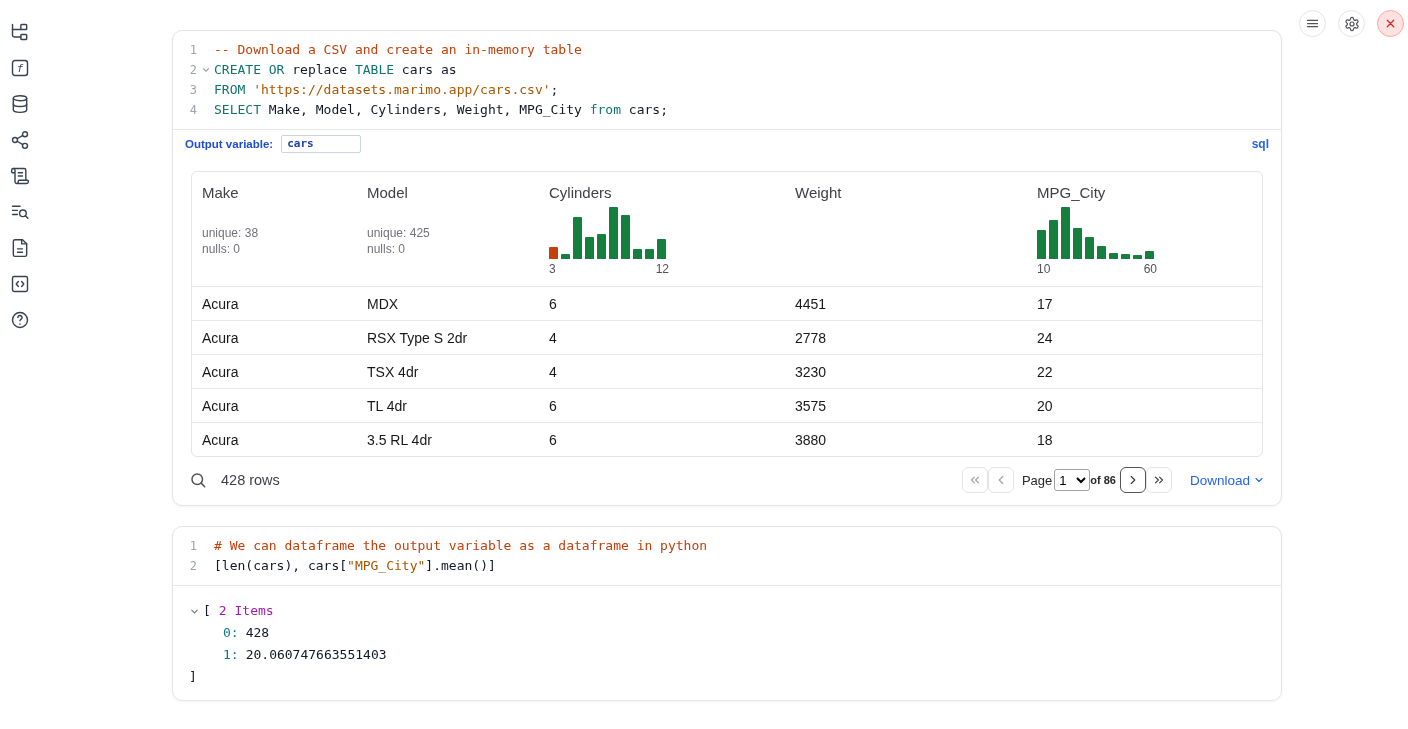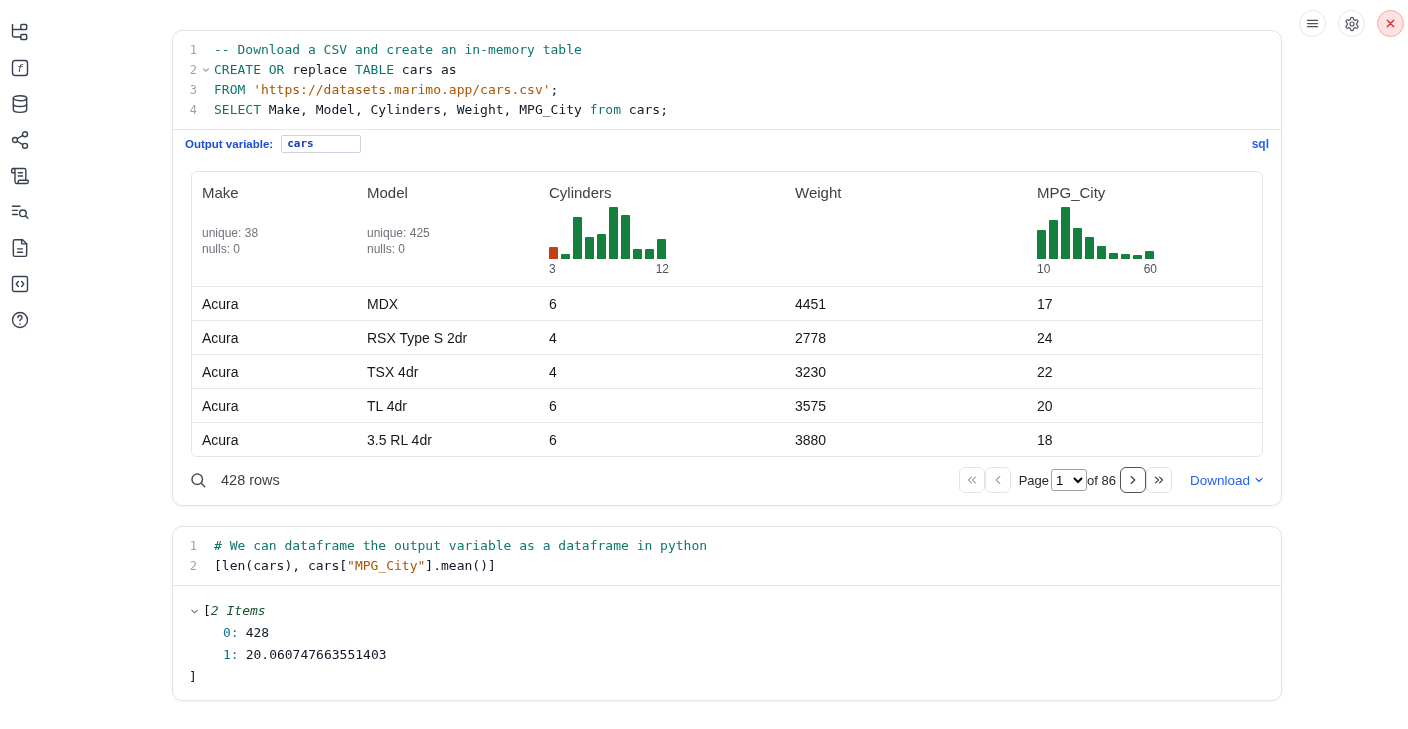--- a/index.html
+++ b/index.html
@@ -20,21 +20,21 @@
   .cell + .cell { margin-top:20px; }
 
   
   .code-area { padding:9px 0 9px; }
   .code-line { display:flex; font-family:"DejaVu Sans Mono",monospace; font-size:13px; line-height:20px; }
   .gutter { width:24px; text-align:right; color:#9ca3af; font-size:12px; flex:none; }
   .fold { width:17px; flex:none; display:flex; align-items:center; justify-content:center; color:#9ca3af; }
   .code-text { white-space:pre; color:#111827; }
   .tok-plain { color:#111827; }
   .tok-kw { color:#0f766e; }
-  .tok-comment { color:#0f766e;margin-top:14px; }
+  .tok-comment { color:#c2410c;margin-top:14px; }
   .tok-str { color:#aa5500; }
 
   
   .outvar { display:flex; align-items:center; height:28px; border-top:1px solid #e5e7eb; padding:0 12px; }
   .outvar-label { color:#1d4ed8; font-size:11.5px; font-weight:700; }
   .outvar-input { margin-left:8px; width:80px; height:18px; border:1px solid #cbd5e1; border-radius:2px; font-family:"DejaVu Sans Mono",monospace; font-size:11px; font-weight:700; color:#1e40af; padding:0 5px; }
   .lang-badge { margin-left:auto; color:#2563eb; font-size:12px; font-weight:700; }
 
   
   .table-section { padding:14px 18px 0; }
@@ -53,28 +53,28 @@
   
   .table-footer { display:flex; align-items:center; height:48px; padding:0 16px 2px; }
   .search-btn { background:none; border:none; color:#52525b; display:flex; cursor:pointer; }
   .rowcount { margin-left:14px; font-size:14.5px; color:#3f3f46; }
   .pager { margin-left:auto; display:flex; align-items:center; gap:0; }
   .page-btn { width:26px; height:26px; border:1px solid #e4e4e7; border-radius:6px; background:#fff; display:flex; align-items:center; justify-content:center; color:#a1a1aa; cursor:pointer; }
   .page-btn.dark { color:#3f3f46; }
   .page-btn.focus { border-color:#52525b; }
   .page-label { font-size:13px; color:#27272a; margin:0 2px 0 8px; }
   .page-select { height:22px; min-width:36px; border:1px solid #a1a1aa; border-radius:3px; font-size:13px; background:#fff; }
-  .of-label { font-size:13px; color:#27272a; margin-right:4px; }
+  .of-label { font-size:11px; color:#27272a; margin-right:4px;font-weight:bold; }
   .download { margin-left:18px; color:#2563eb; font-size:13.5px; font-weight:500; display:flex; align-items:center; gap:3px; background:none; border:none; cursor:pointer; }
 
   
   .py-output { border-top:1px solid #e5e7eb; padding:14px 16px 12px; font-family:"DejaVu Sans Mono",monospace; font-size:13px; line-height:22px; color:#111827; }
   .tree-line { display:flex; align-items:center; }
   .tree-chevron { color:#6b7280; margin-right:3px; display:flex; }
-  .tree-items-label { color:#14532d; font-style:italic; }
+  .tree-items-label { color:#a21caf; margin-left:8px; }
   .tree-entry { padding-left:34px; }
   .tree-key { color:#0e7490; }
   .tree-val { color:#111827; margin-left:7px; }
 </style>
 </head>
 <body>
 
 <aside class="sidebar">
   <button class="icon-btn">
       <svg width="20" height="20" viewBox="0 0 24 24" fill="none" stroke="currentColor" stroke-width="1.7" stroke-linecap="round" stroke-linejoin="round">

